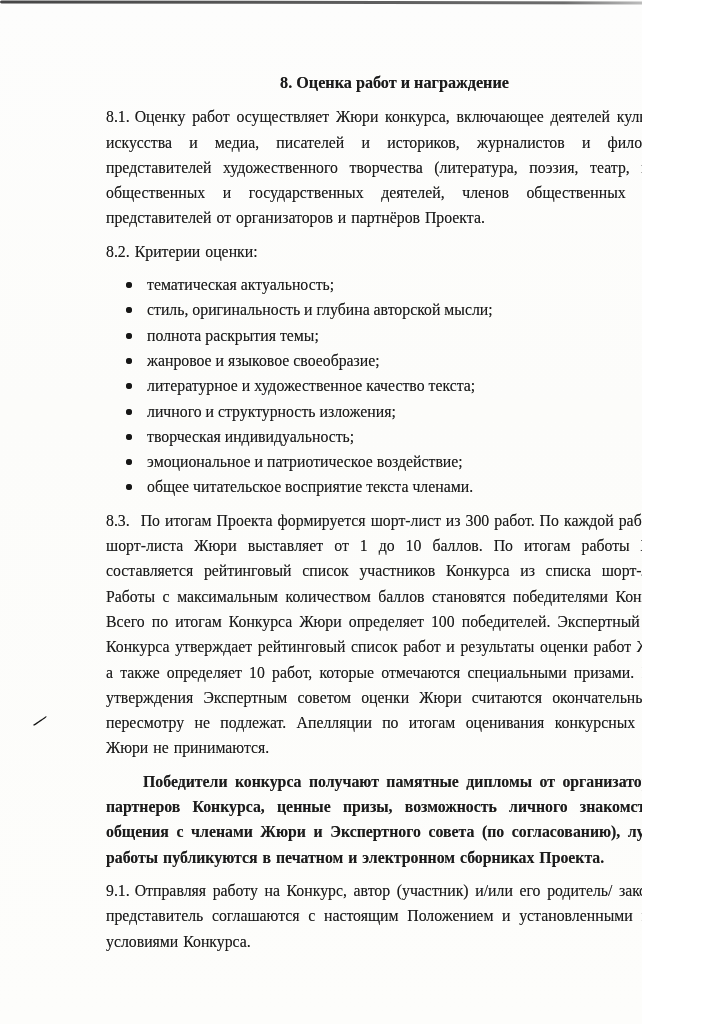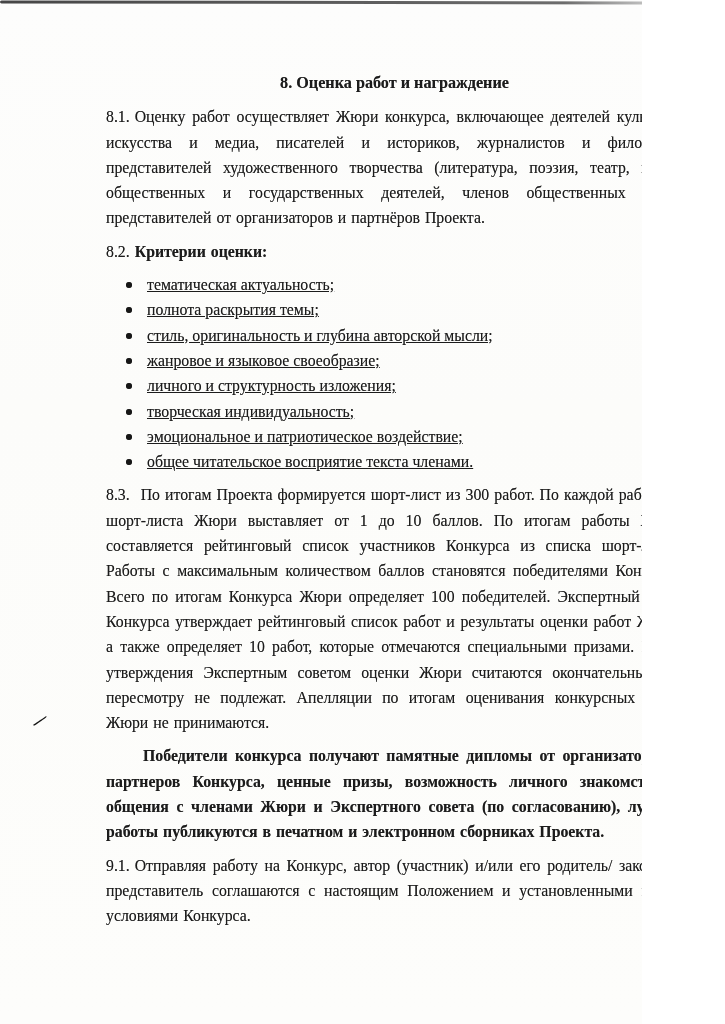--- a/index.html
+++ b/index.html
@@ -54,27 +54,26 @@
     word-spacing: 1px;
   }
   .clause-num {
     display: inline;
     margin-right: 5px;
   }
   .clause-num.wide {
     margin-right: 11px;
   }
   .bold-label {
-    font-weight: bold;
+    font-weight: normal;
   }
   .criteria-list {
     list-style: none;
     margin: 0;
     padding: 0;
-    text-decoration: underline;
   }
   .criteria-list li {
     position: relative;
     padding-left: 49px;
     font-size: 15.8px;
     line-height: 25.3px;
     text-shadow: 0 0 0.5px rgba(20,20,20,0.5);
   }
   .bullet-dot {
     position: absolute;
@@ -116,23 +115,24 @@
   <div class="content">
 
     <h2 class="doc-heading">8. Оценка работ и награждение</h2>
 
     <p class="para"><span class="clause-num">8.1.</span><span>Оценку работ осуществляет Жюри конкурса, включающее деятелей культуры, искусства и медиа, писателей и историков, журналистов и филологов, представителей художественного творчества (литература, поэзия, театр, кино), общественных и государственных деятелей, членов общественных палат, представителей от организаторов и партнёров Проекта.</span></p>
 
     <p class="para"><span class="clause-num">8.2.</span><span class="bold-label">Критерии оценки:</span></p>
 
     <ul class="criteria-list">
       <li><span class="bullet-dot"></span><span>тематическая актуальность;</span></li>
+      <li><span class="bullet-dot"></span><span>стиль, оригинальность и глубина авторской мысли;</span></li>
       <li><span class="bullet-dot"></span><span>полнота раскрытия темы;</span></li>
-      <li><span class="bullet-dot"></span><span>стиль, оригинальность и глубина авторской мысли;</span></li>
       <li><span class="bullet-dot"></span><span>жанровое и языковое своеобразие;</span></li>
+      <li><span class="bullet-dot"></span><span>литературное и художественное качество текста;</span></li>
       <li><span class="bullet-dot"></span><span>личного и структурность изложения;</span></li>
       <li><span class="bullet-dot"></span><span>творческая индивидуальность;</span></li>
       <li><span class="bullet-dot"></span><span>эмоциональное и патриотическое воздействие;</span></li>
       <li><span class="bullet-dot"></span><span>общее читательское восприятие текста членами.</span></li>
     </ul>
 
     <p class="para"><span class="clause-num wide">8.3.</span><span>По итогам Проекта формируется шорт-лист из 300 работ. По каждой работе из шорт-листа Жюри выставляет от 1 до 10 баллов. По итогам работы Жюри составляется рейтинговый список участников Конкурса из списка шорт-листа. Работы с максимальным количеством баллов становятся победителями Конкурса. Всего по итогам Конкурса Жюри определяет 100 победителей. Экспертный совет Конкурса утверждает рейтинговый список работ и результаты оценки работ Жюри, а также определяет 10 работ, которые отмечаются специальными призами. После утверждения Экспертным советом оценки Жюри считаются окончательными и пересмотру не подлежат. Апелляции по итогам оценивания конкурсных работ Жюри не принимаются.</span></p>
 
     <p class="para winners">Победители конкурса получают памятные дипломы от организаторов и партнеров Конкурса, ценные призы, возможность личного знакомства и общения с членами Жюри и Экспертного совета (по согласованию), лучшие работы публикуются в печатном и электронном сборниках Проекта.</p>
 

